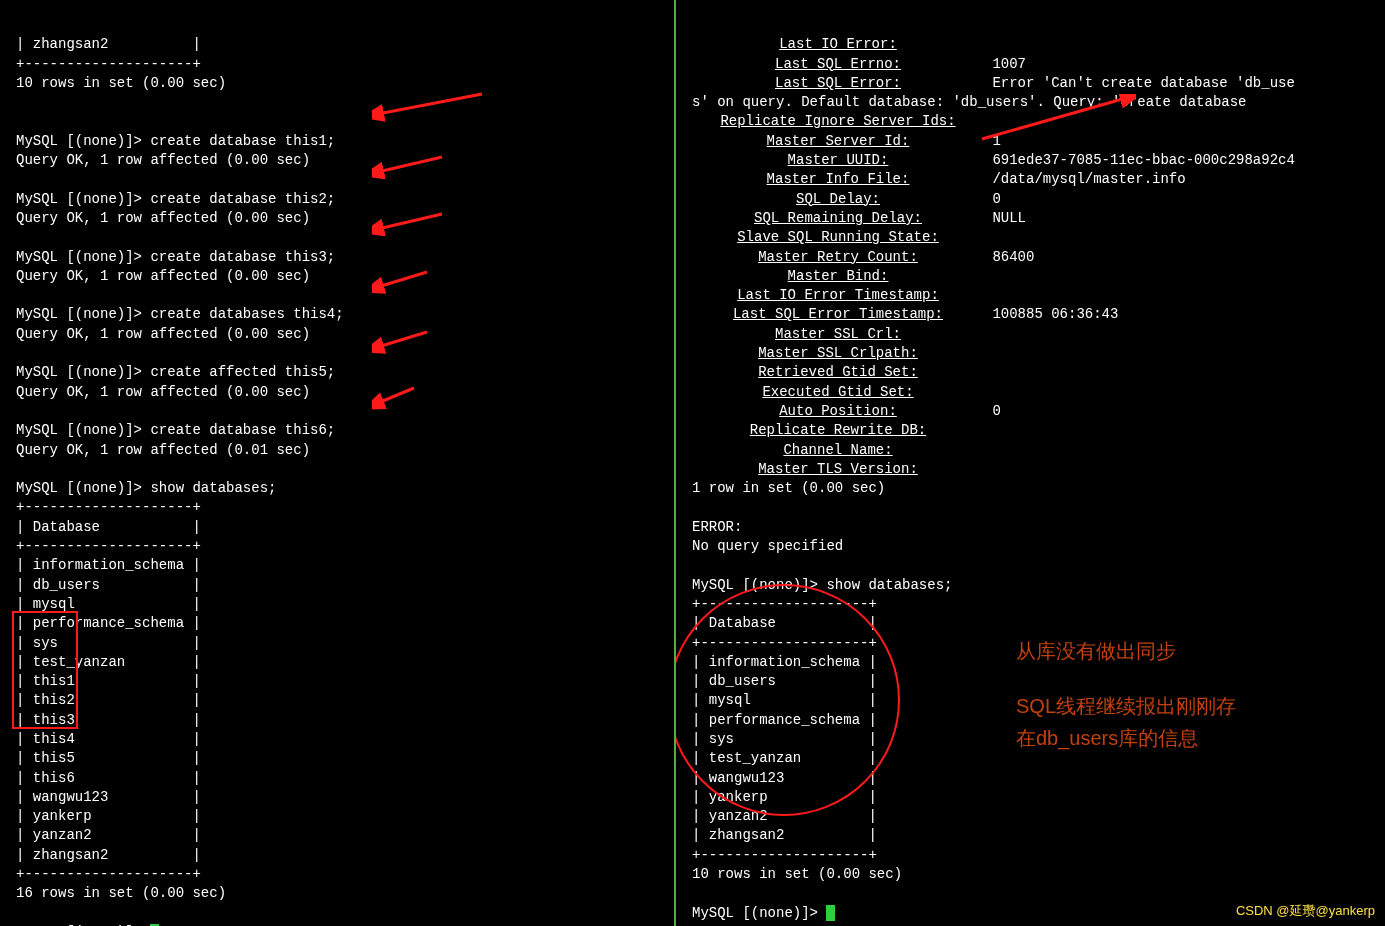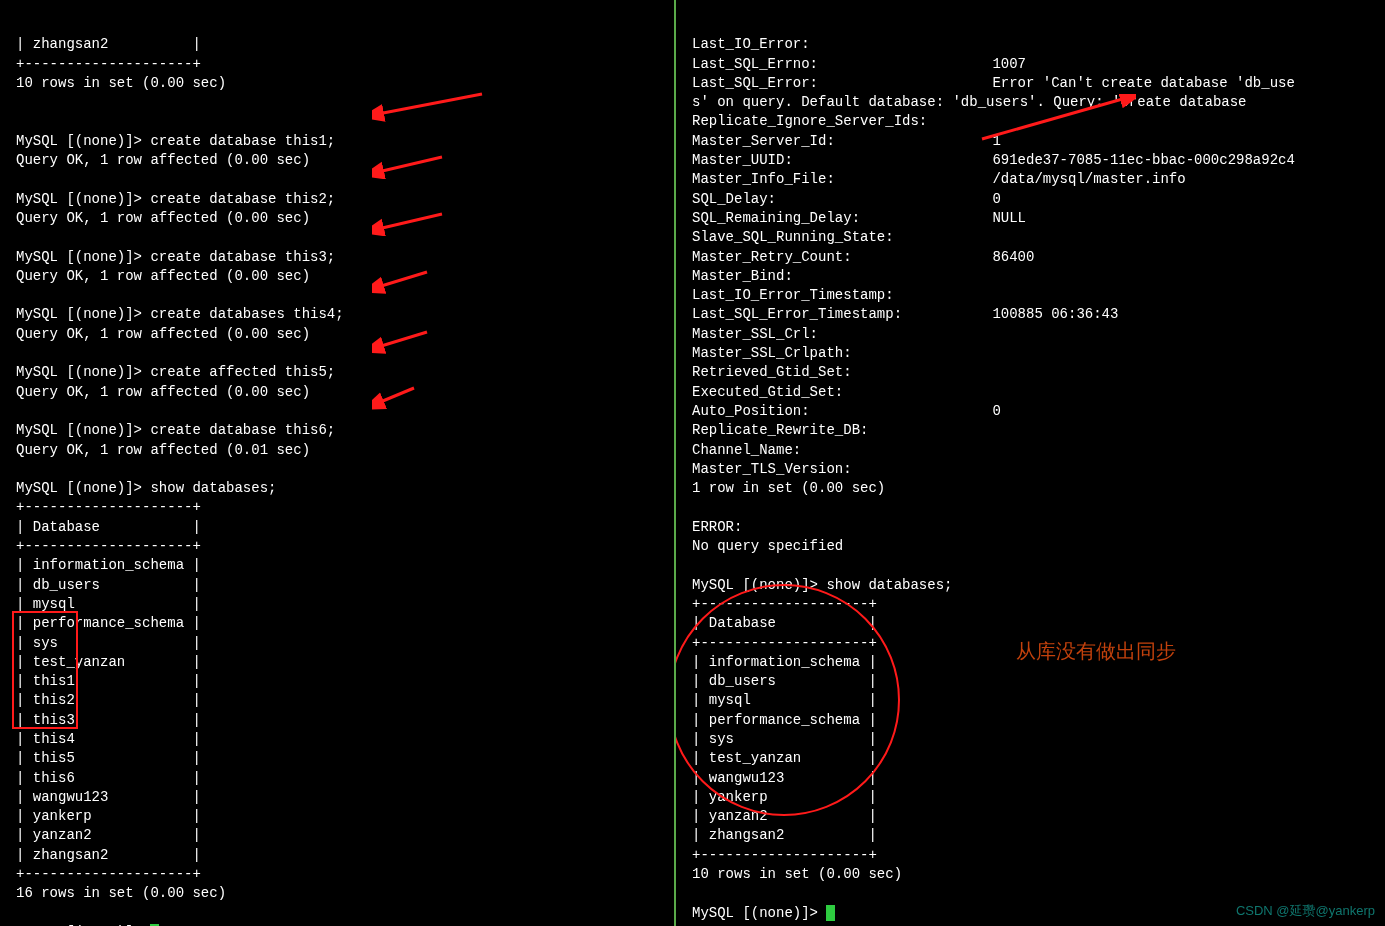--- a/index.html
+++ b/index.html
@@ -64,25 +64,25 @@
     color: #c2410c;
     font-family: 'Microsoft YaHei','SimSun',sans-serif;
     font-size: 20px;
     line-height: 32px;
     white-space: pre;
   }
   .watermark {
     position: absolute;
     bottom: 6px;
     right: 10px;
-    color: #0f766e;
+    color: #fde047;
     font-family: 'Microsoft YaHei','SimSun',sans-serif;
     font-size: 13px;
   }
-  .key { text-align: left; display:inline-block; }
+  .key { text-align: center; display:inline-block;text-decoration:underline; }
 </style>
 </head>
 <body>
 
 <div class="container">
 
   <div class="pane pane-left">
 <span>| zhangsan2          |
 +--------------------+
 10 rows in set (0.00 sec)
@@ -225,16 +225,18 @@
       <svg width="160" height="50">
           <line x1="6" y1="45" x2="150" y2="4" stroke="#ff1a1a" stroke-width="3" marker-end="url(#ah1)"></line>
         </svg>
     </div>
 
     
     <div class="ellipse" style="left:-8px; top:584px; width:232px; height:232px;"></div>
 
     
     <div class="annotation" style="left:340px; top:635px;"><span>从库没有做出同步</span></div>
+    <div class="annotation" style="left:340px; top:690px;"><span>SQL线程继续报出刚刚存</span>
+<span>在db_users库的信息</span></div>
   </div>
 </div>
 
 <div class="watermark">CSDN @延瓒@yankerp</div>
 
 </body></html>

